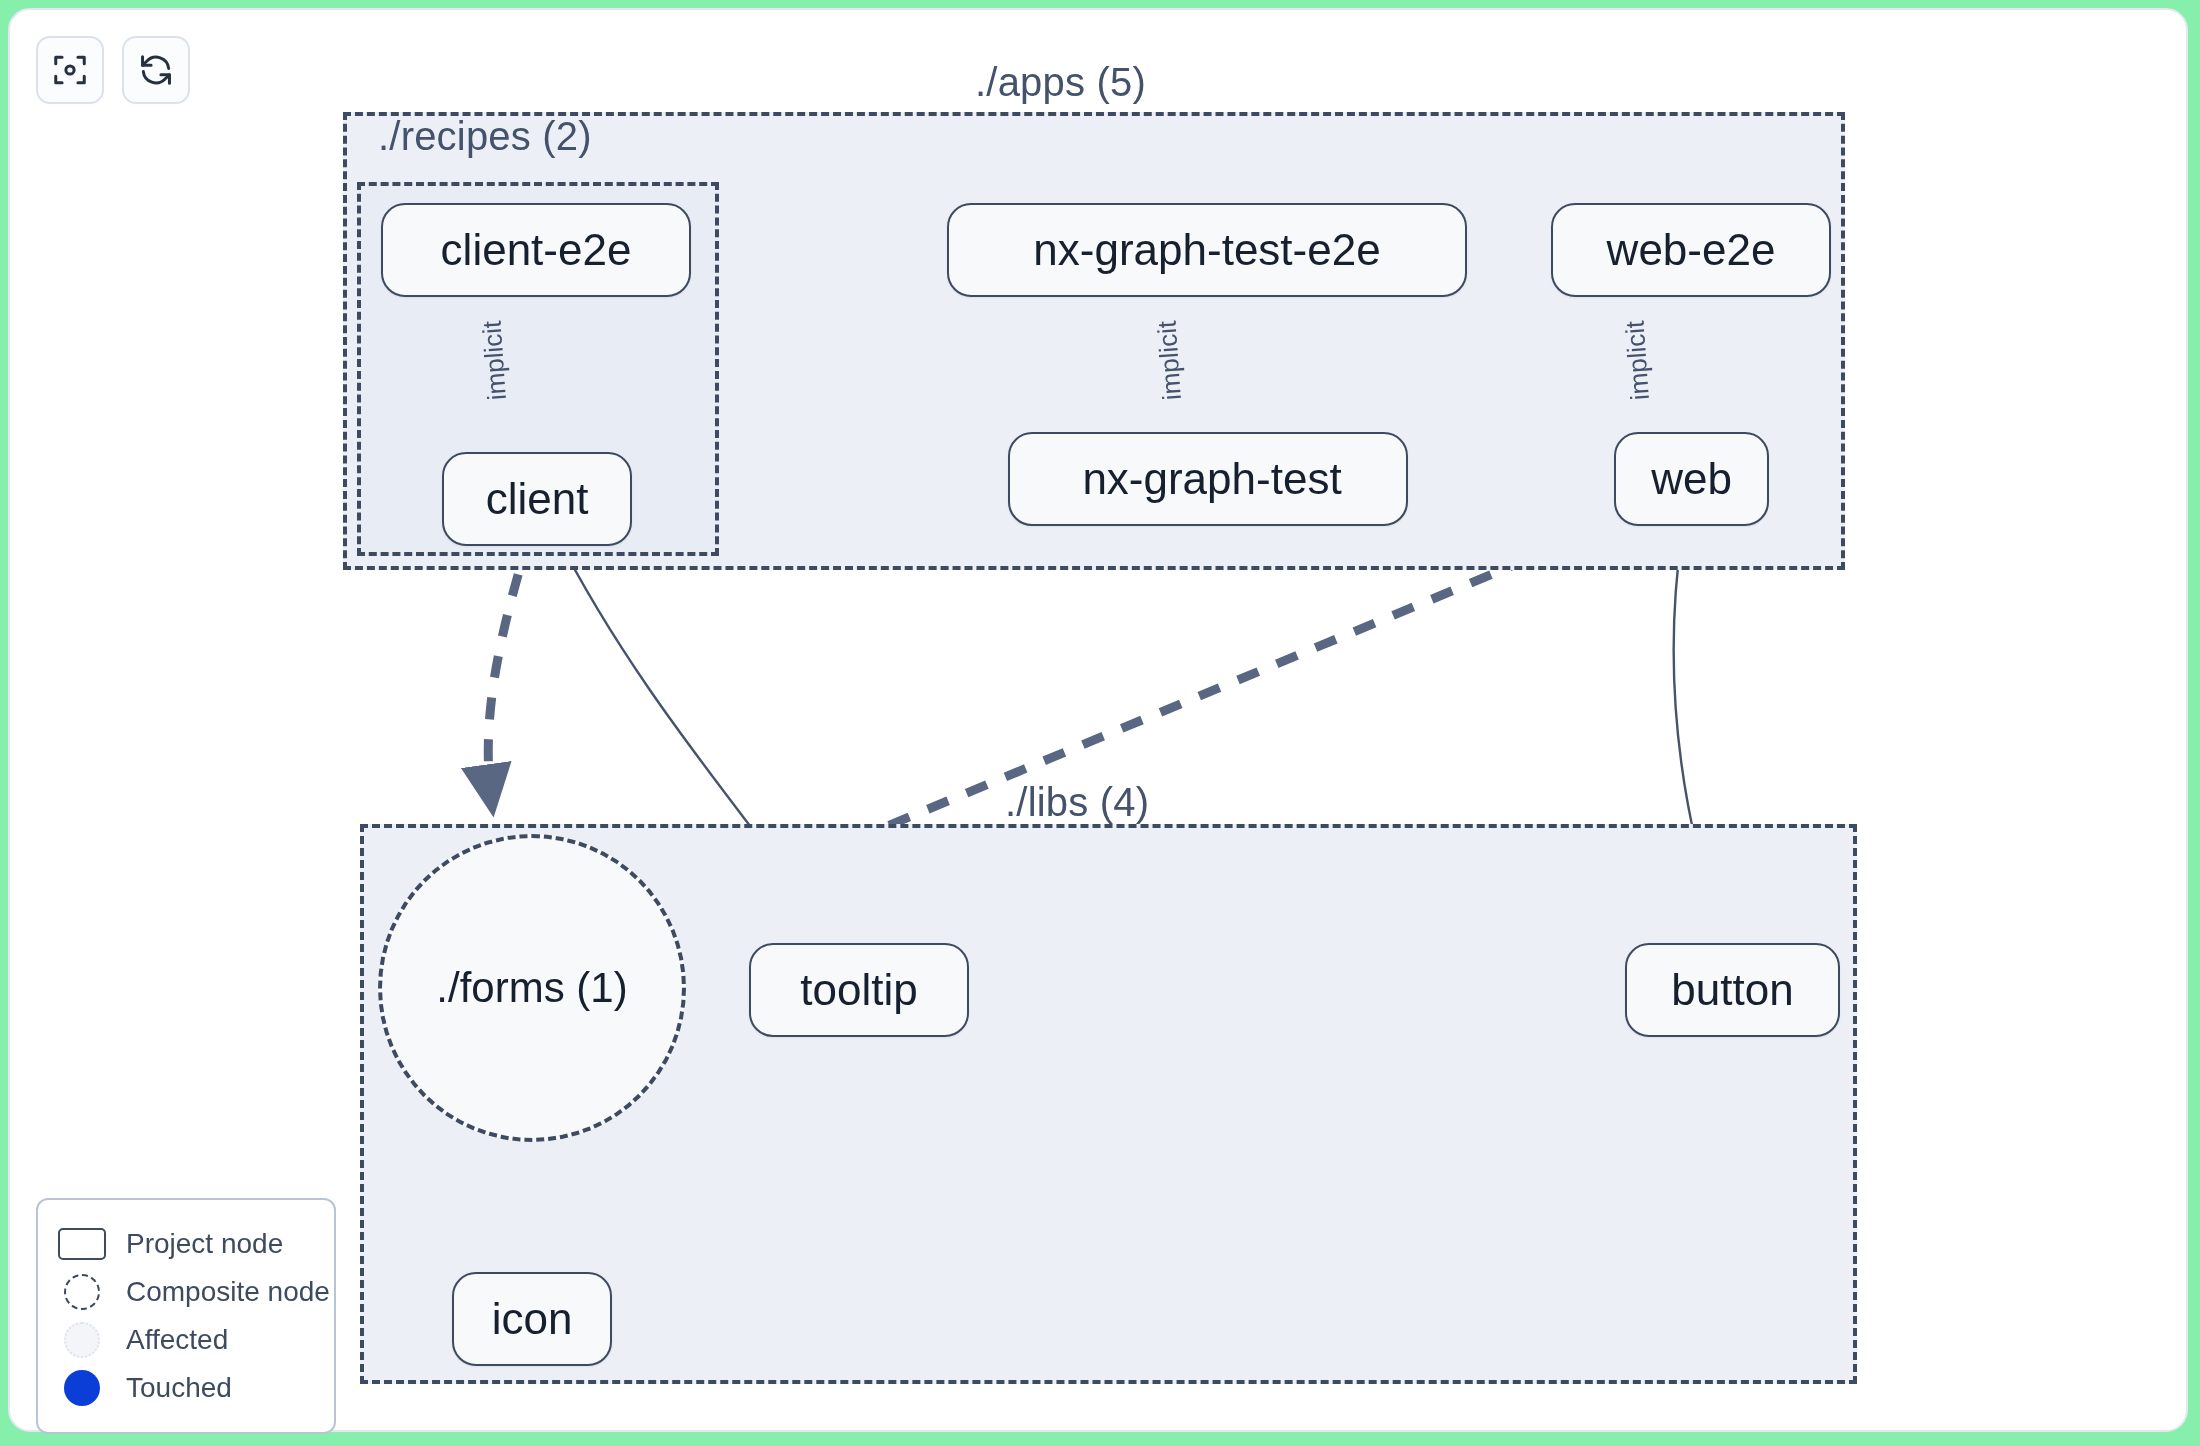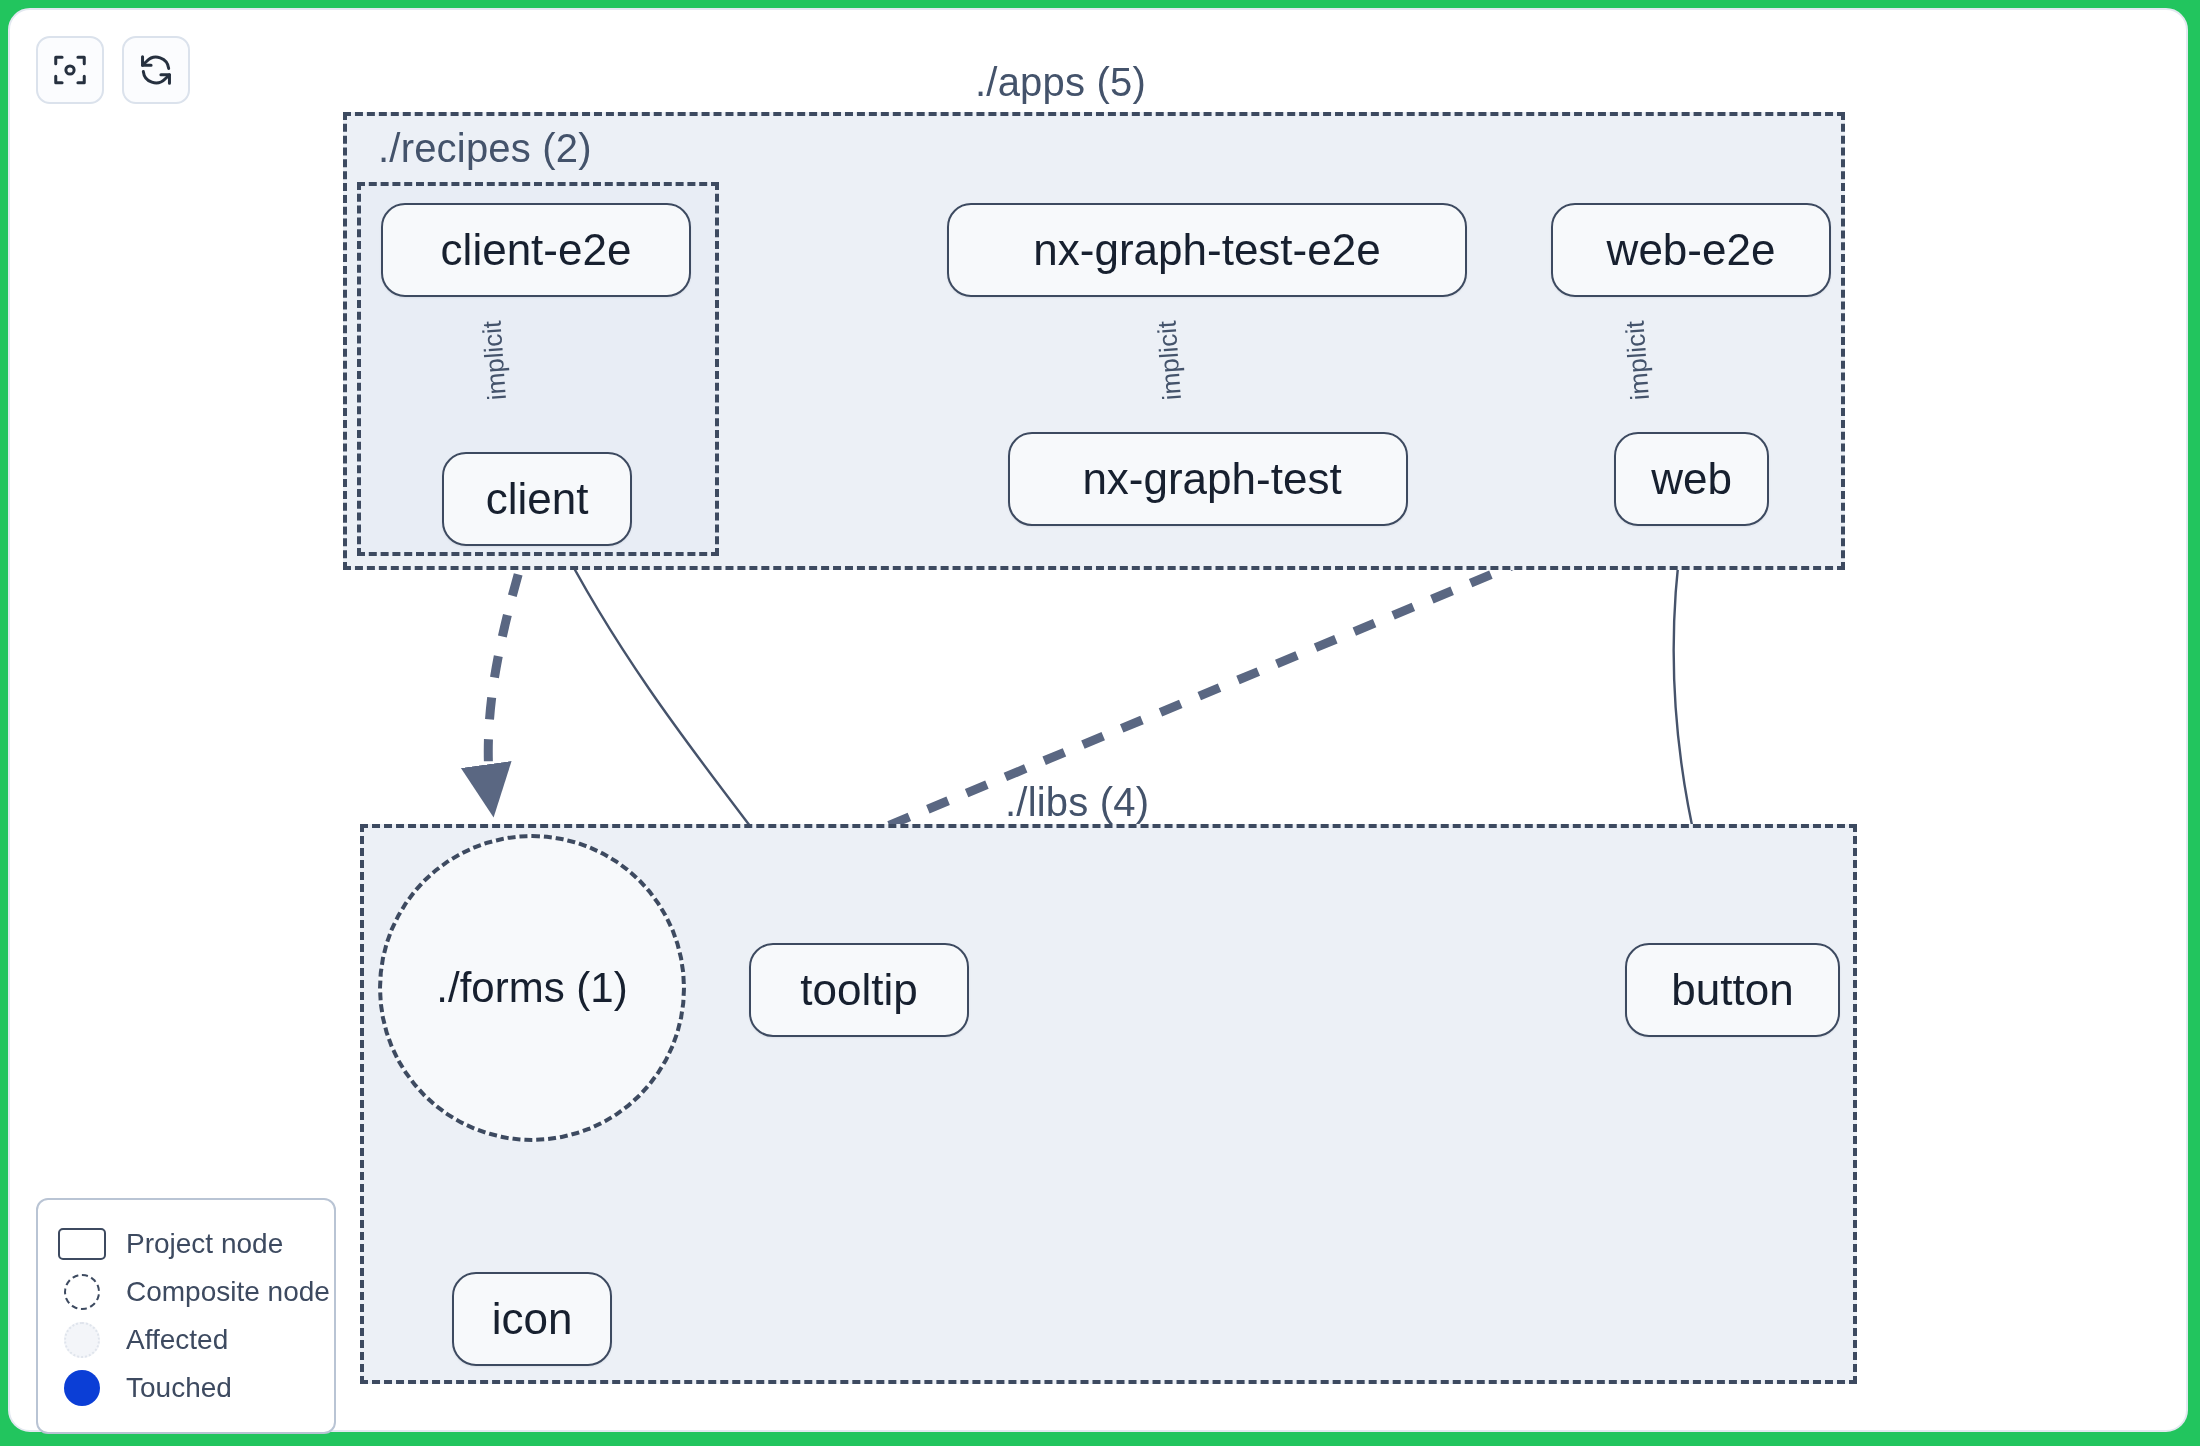--- a/index.html
+++ b/index.html
@@ -6,21 +6,21 @@
     margin: 0;
     padding: 0;
     background: #ffffff;
     font-family: "Liberation Sans", sans-serif;
   }
   #stage {
     position: relative;
     width: 2200px;
     height: 1446px;
     overflow: hidden;
-    background: #22c55e;
+    background: #86efac;
     text-decoration: underline;
   }
   
   .page-frame {
     position: absolute;
     left: 8px;
     top: 8px;
     width: 2180px;
     height: 1424px;
     box-sizing: border-box;
@@ -205,21 +205,21 @@
     </div>
   </div>
 
   <div class="group-box" style="left:343px; top:112px; width:1502px; height:458px;"></div>
 
   <div class="group-box inner" style="left:357px; top:182px; width:362px; height:374px;"></div>
 
   <div class="group-box" style="left:360px; top:824px; width:1497px; height:560px;"></div>
 
   <div class="group-label" style="left:975px; top:60px;">./apps (5)</div>
-  <div class="group-label" style="left:378px; top:126px;">./recipes (2)</div>
+  <div class="group-label" style="left:378px; top:114px;">./recipes (2)</div>
   <div class="group-label" style="left:1005px; top:780px;">./libs (4)</div>
 
   <svg id="graph" viewBox="0 0 2200 1446">
     <defs>
       <marker id="arrow-thin" viewBox="0 0 12 12" refX="10" refY="6" markerWidth="9" markerHeight="9" orient="auto-start-reverse">
         <path d="M 0 1 L 11 6 L 0 11 z" fill="#46536b"></path>
       </marker>
       <marker id="arrow-thick" viewBox="0 0 12 12" refX="9" refY="6" markerWidth="6.2" markerHeight="6.2" orient="auto-start-reverse">
         <path d="M 0 0.5 L 11.5 6 L 0 11.5 z" fill="#5a6782"></path>
       </marker>

